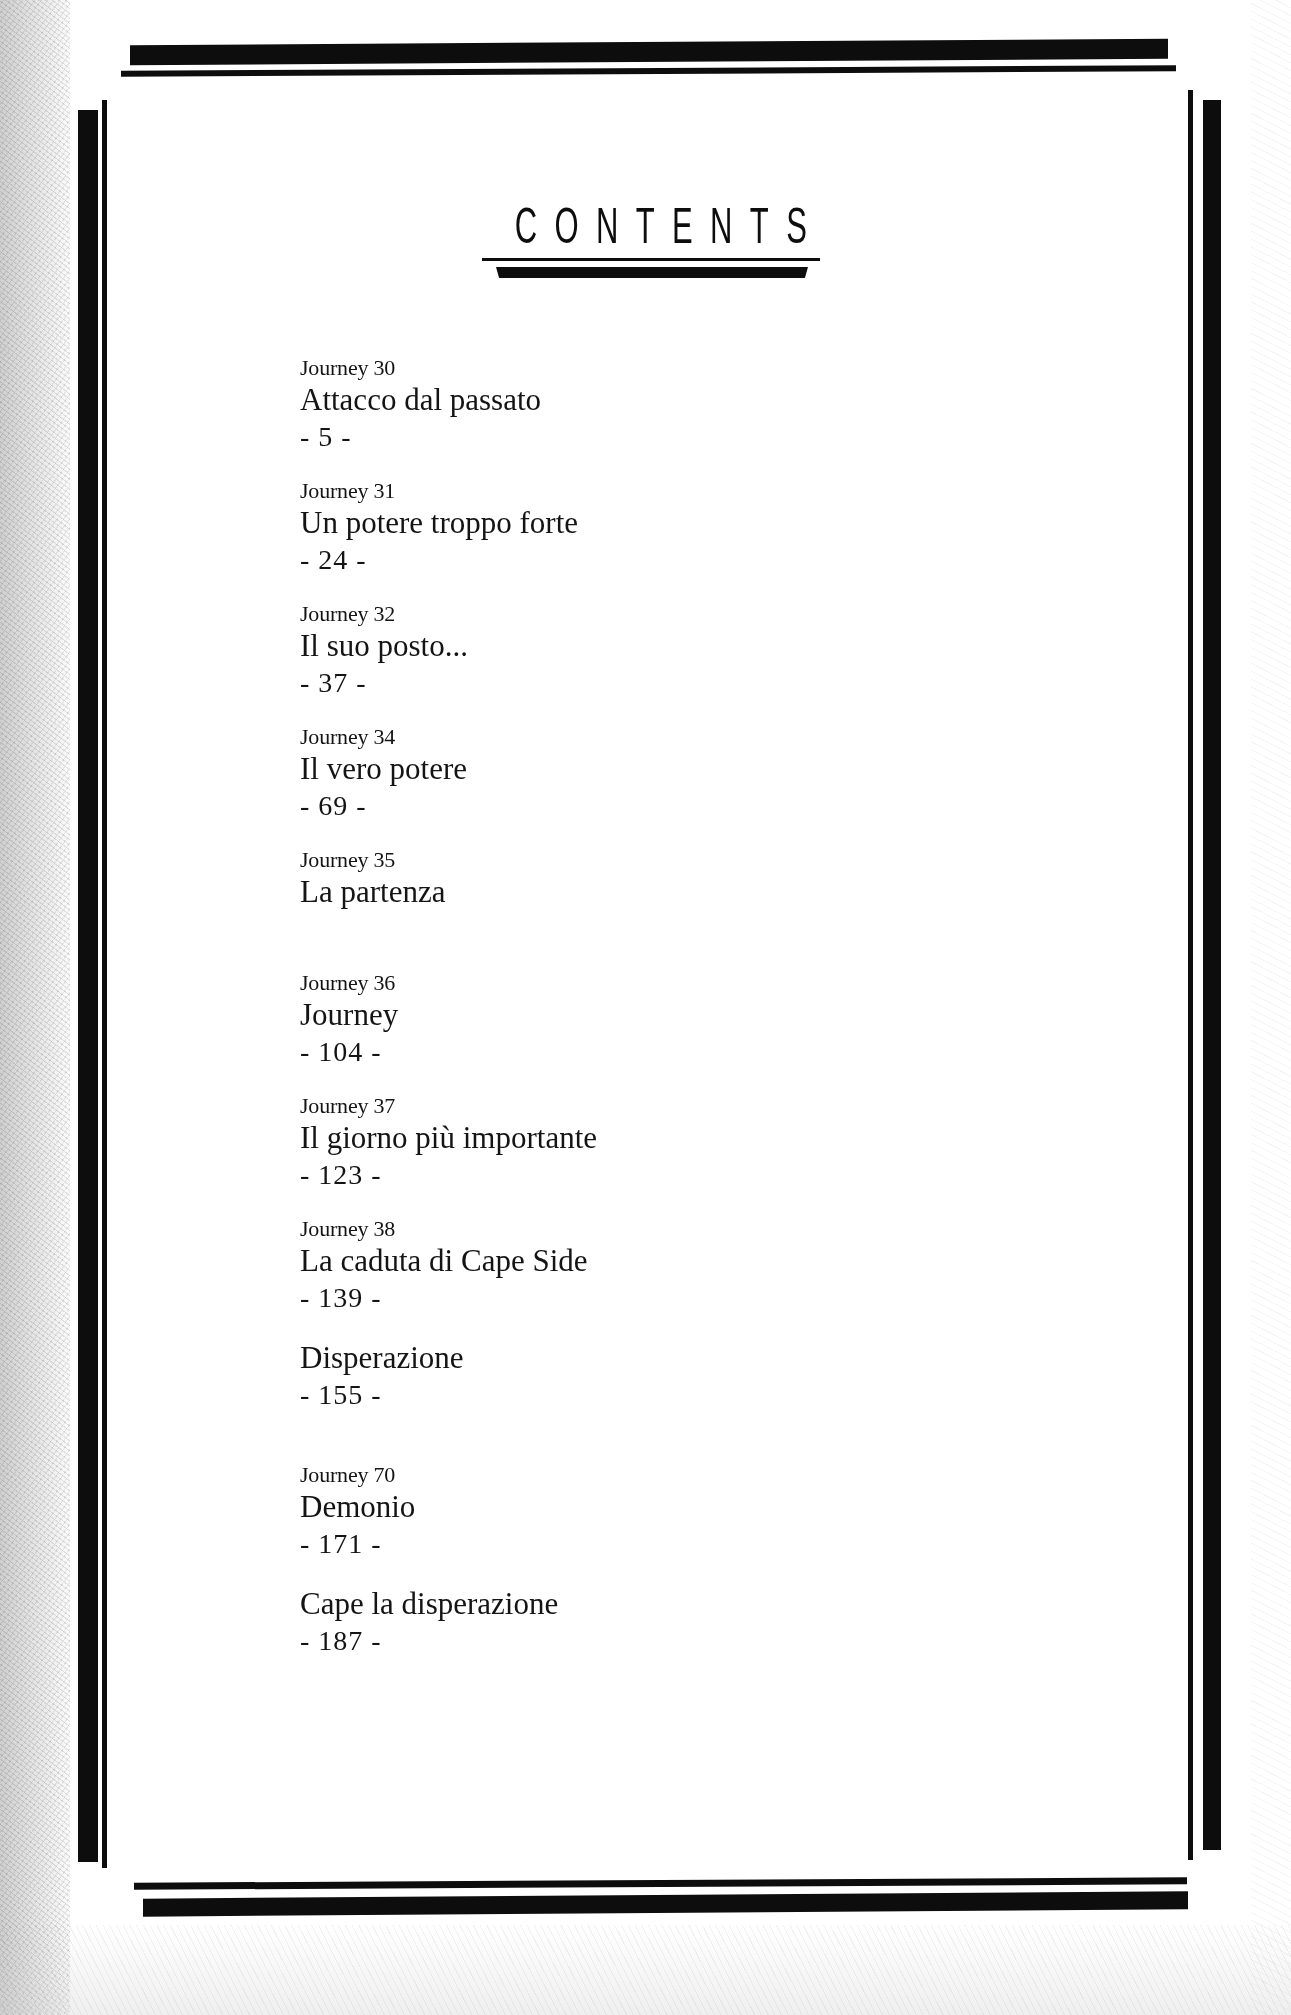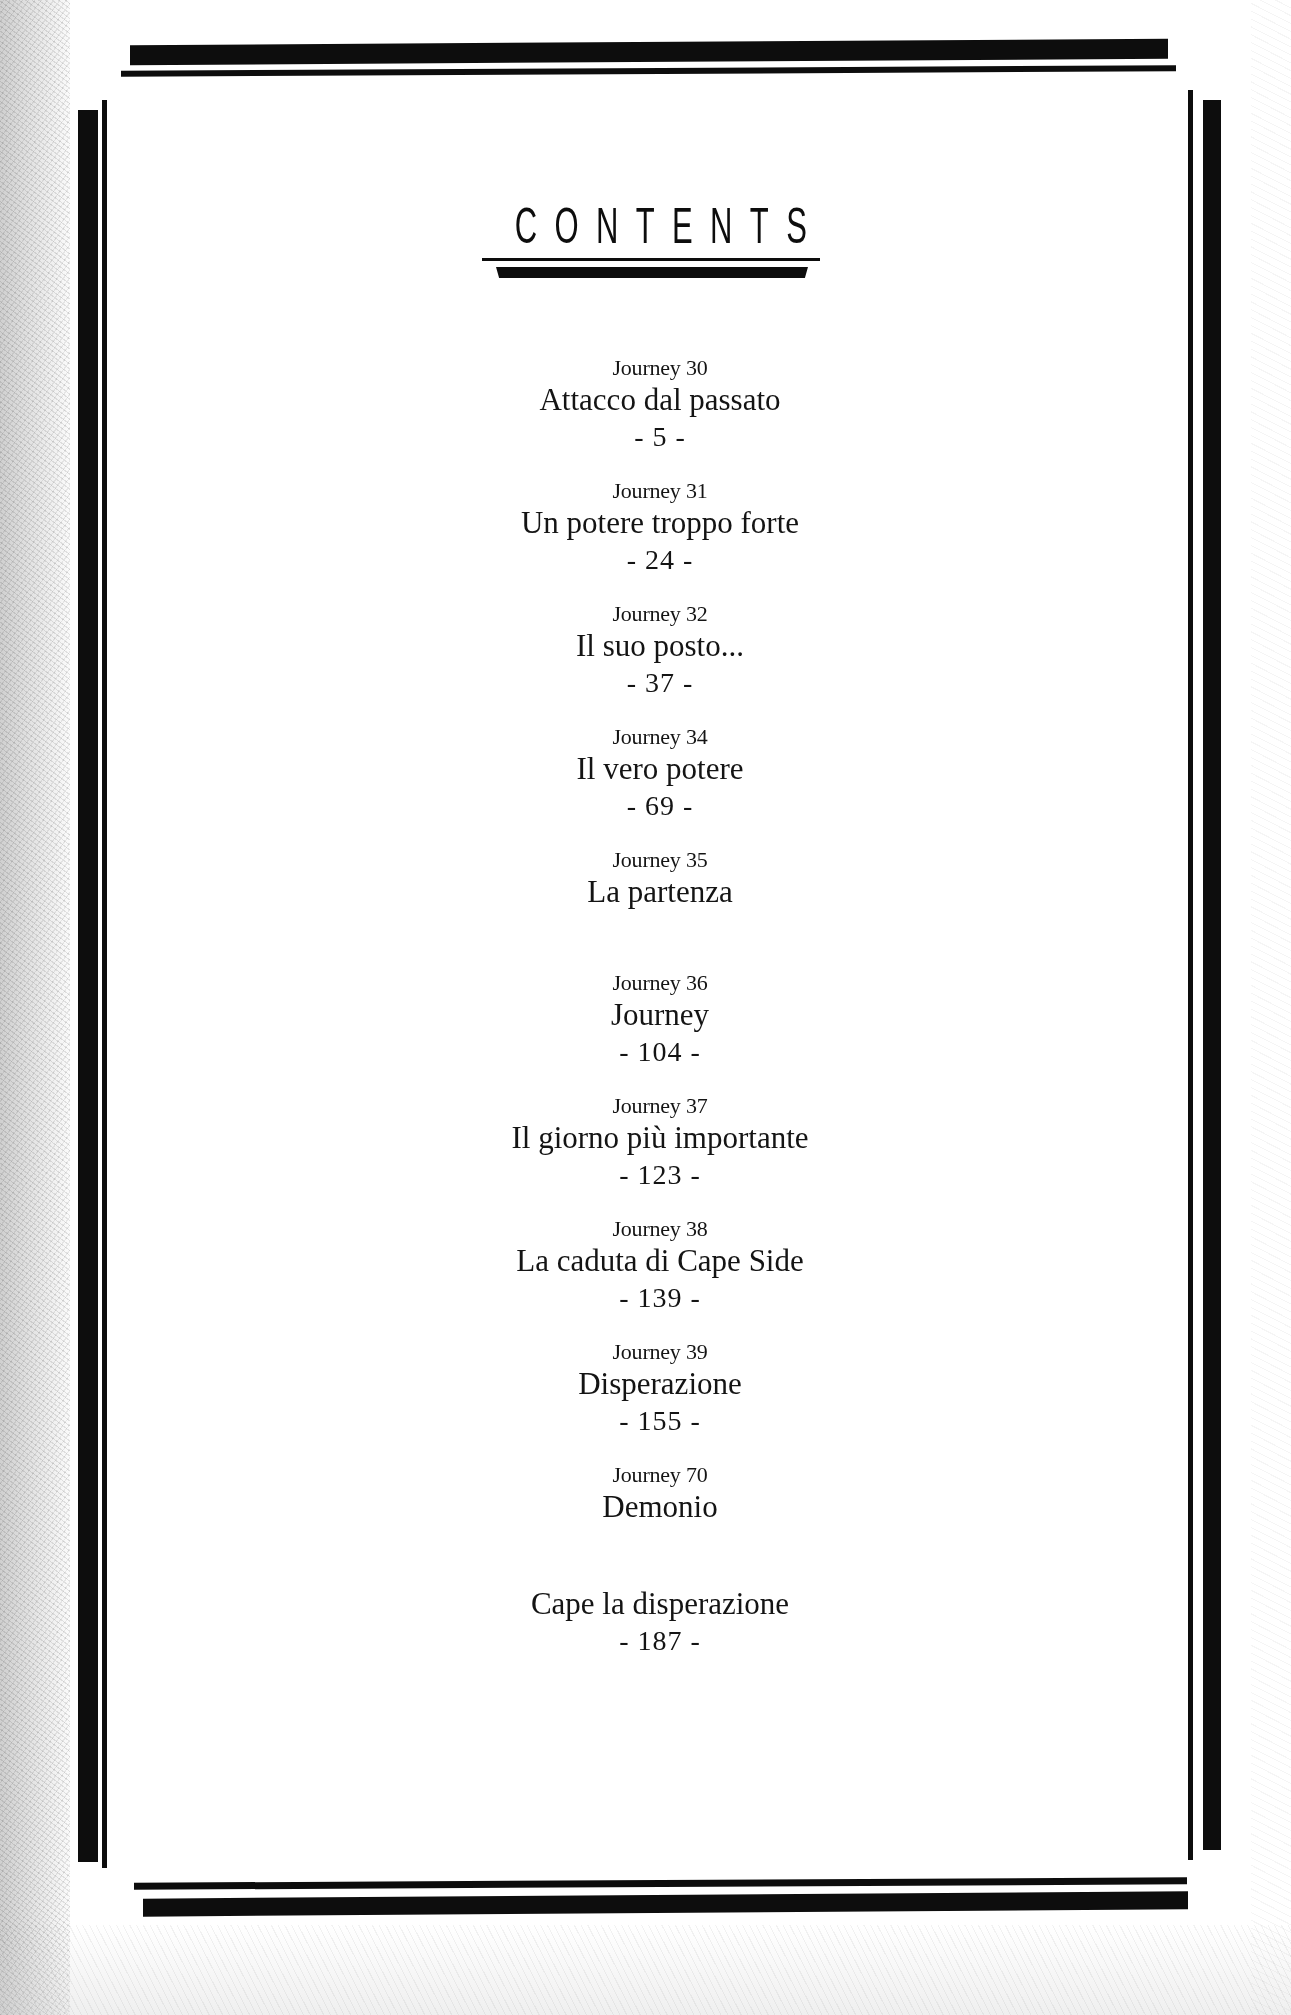--- a/index.html
+++ b/index.html
@@ -86,21 +86,21 @@
     }
 
     
     .entries {
       position: absolute;
       left: 300px;
       top: 355px;
       width: 720px;
     }
     .entry {
-      text-align: center;
+      text-align: left;
       height: 123px;
       position: relative;
     }
     .entry-label {
       display: block;
       font-size: 22px;
       line-height: 26px;
       height: 26px;
       letter-spacing: -0.2px;
     }
@@ -174,25 +174,25 @@
     <span class="entry-label">Journey 37</span>
     <span class="entry-title">Il giorno più importante</span>
     <span class="entry-page">- 123 -</span>
   </div>
   <div class="entry">
     <span class="entry-label">Journey 38</span>
     <span class="entry-title">La caduta di Cape Side</span>
     <span class="entry-page">- 139 -</span>
   </div>
   <div class="entry">
-    <span class="entry-label">Journey 39</span>
     <span class="entry-title">Disperazione</span>
     <span class="entry-page">- 155 -</span>
   </div>
   <div class="entry">
     <span class="entry-label">Journey 70</span>
     <span class="entry-title">Demonio</span>
+    <span class="entry-page">- 171 -</span>
   </div>
   <div class="entry">
     <span class="entry-title">Cape la disperazione</span>
     <span class="entry-page">- 187 -</span>
   </div>
 </div>
 
 </body></html>

